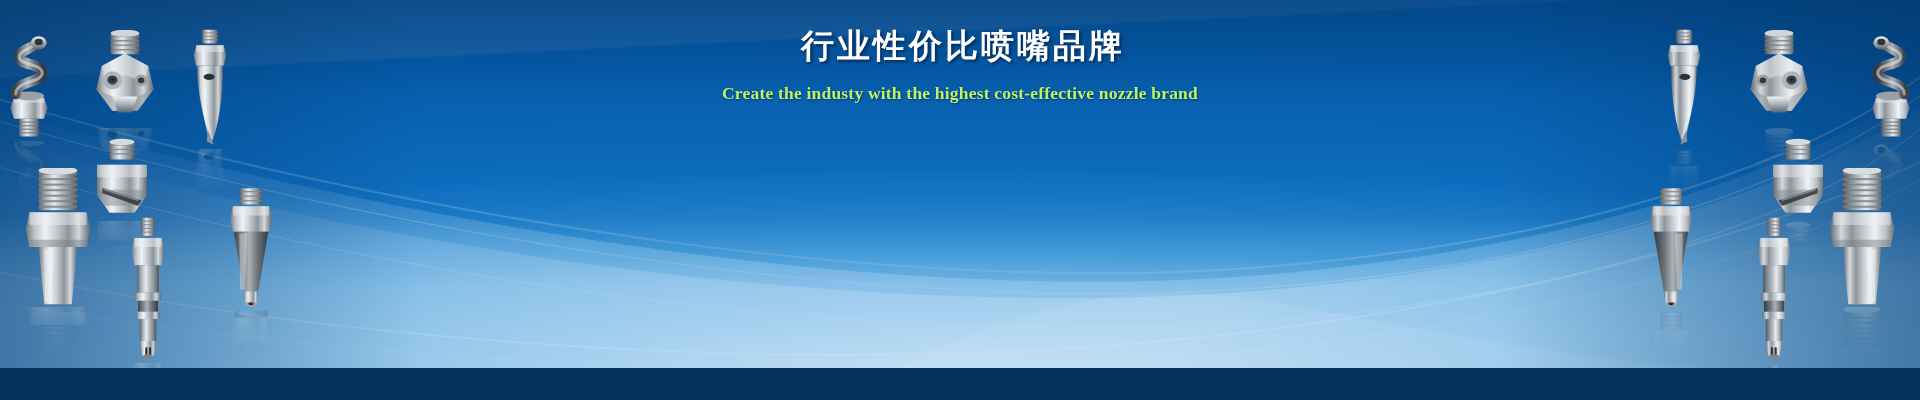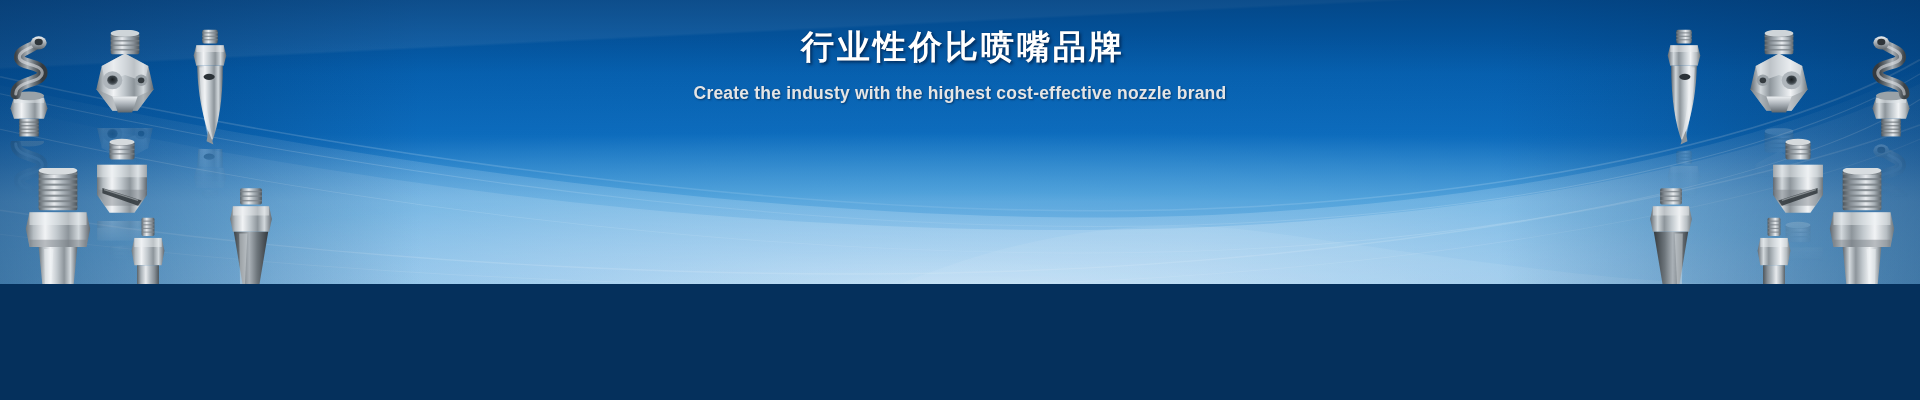--- a/index.html
+++ b/index.html
@@ -1,22 +1,23 @@
 <!DOCTYPE html>
 <html><head>
 <meta charset="utf-8">
 <style>
   html,body{margin:0;padding:0;background:#05305c;}
   body{font-family:"Liberation Sans",sans-serif;}
 
   .banner{
     position:relative;
-    width:1920px;height:284px;
+    width:1920px;height:368px;
     overflow:hidden;
     background:#0568bc;
+    font-family:Liberation Serif, serif;
   }
 
   
   .bg-base{
     position:absolute;inset:0;
     background:
       radial-gradient(130% 90% at 50% 102%, #bcdcf4 0%, #7cb8e6 16%, #2f8ed1 38%, #0d6cbd 62%, #0461b4 100%);
   }
   .bg-vignette{
     position:absolute;inset:0;
@@ -50,21 +51,21 @@
     line-height:1.25;
     text-shadow:2px 2px 3px rgba(0,32,70,.70), 0 0 1px rgba(0,40,90,.9);
     margin:0;
     padding-left:6px;
   }
   .subline{
     margin:16px 0 0 0;
     font-size:17.5px;
     font-weight:bold;
     letter-spacing:.2px;
-    color:#e5e5e5;
+    color:#bef264;
     text-shadow:1px 1px 2px rgba(0,34,72,.65);
   }
 
   
   .nozzle{position:absolute;z-index:30;}
   .nozzle svg{display:block;overflow:visible;}
   .refl{
     transform:scaleY(-1);
     opacity:.26;
     filter:blur(.7px);

